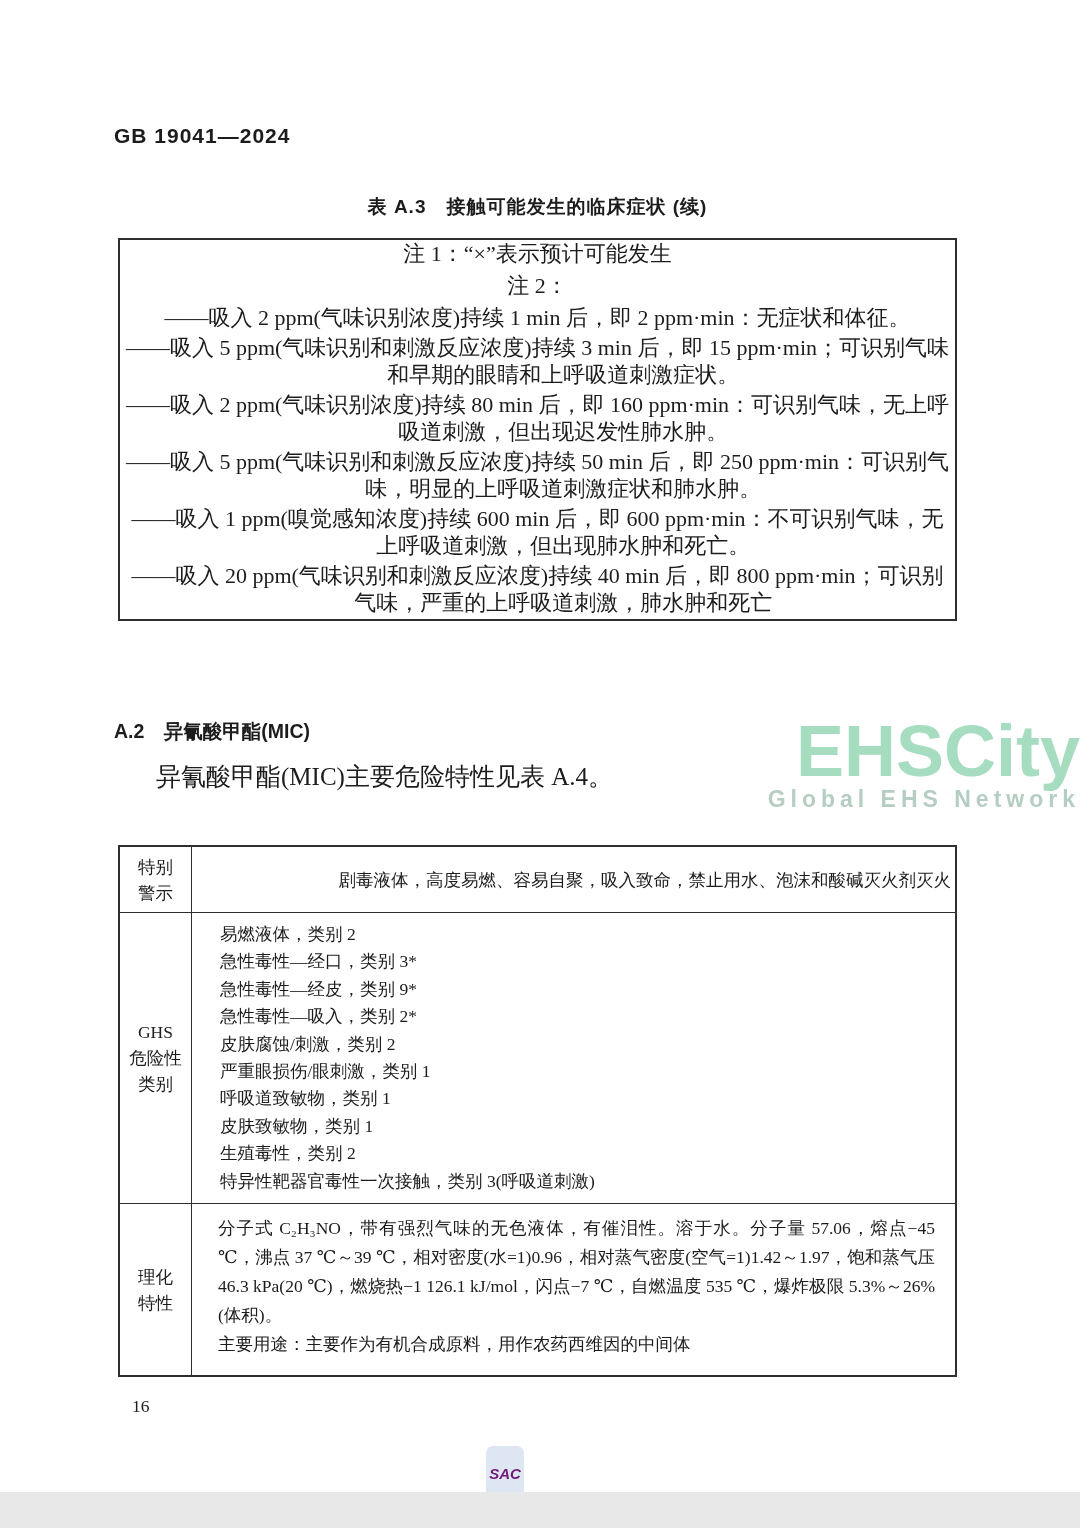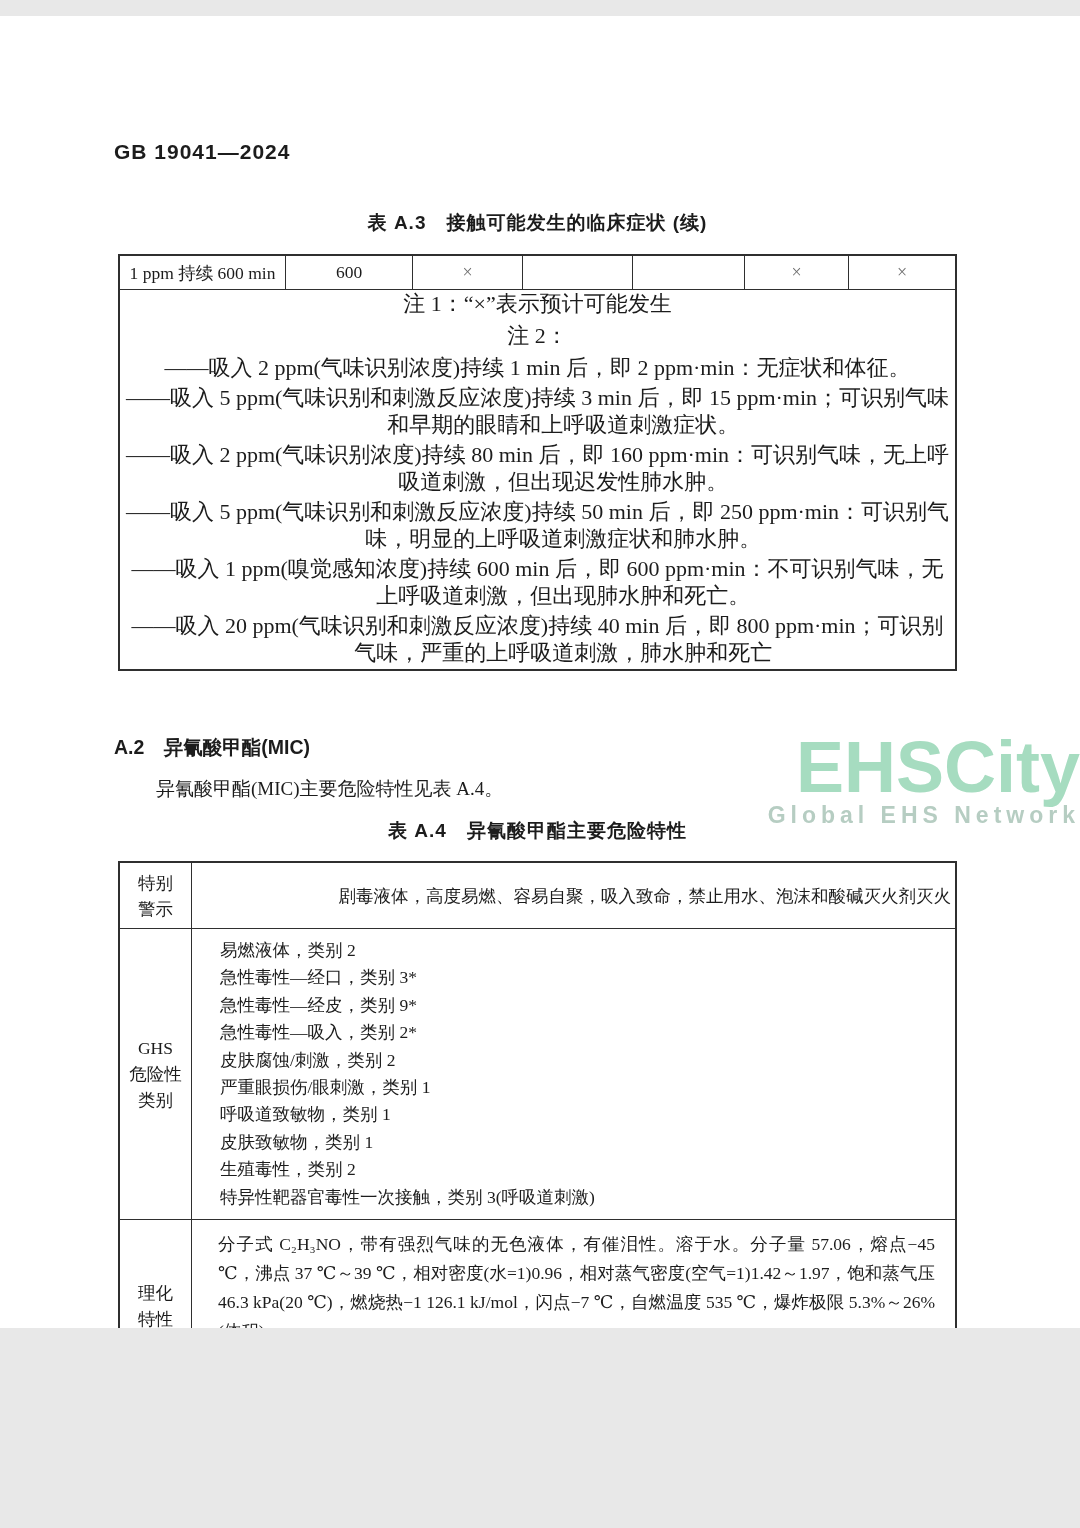--- a/index.html
+++ b/index.html
@@ -1,18 +1,18 @@
 <!DOCTYPE html>
 <html><head>
 <meta charset="utf-8">
 <style>
   html,body{margin:0;padding:0;background:#e8e8e8;}
   .page{
-    position:relative;width:1080px;height:1312px;background:#ffffff;
-    margin:16px auto;overflow:hidden;
+    position:relative;width:1080px;height:1492px;background:#ffffff;
+    margin:0 auto;overflow:hidden;
     font-family:"Liberation Serif","DejaVu Serif",serif;
     color:#1c1c1c;
   }
 
   .doc-code{
     position:absolute;top:124px;left:114px;
     font-family:"Liberation Sans","DejaVu Sans",sans-serif;
     font-weight:bold;font-size:21px;letter-spacing:1px;
   }
 
@@ -42,22 +42,22 @@
   }
   .note-head{margin-bottom:5px;}
   .note-item{padding-left:2.35em;text-indent:-2.35em;margin-bottom:3px;}
 
   .a2-heading{
     position:absolute;top:718px;left:114px;
     font-family:"Liberation Sans","DejaVu Sans",sans-serif;
     font-weight:bold;font-size:19.5px;z-index:2;
   }
   .a2-para{
-    position:absolute;top:760px;left:118px;width:839px;
-    font-size:19px;text-indent:2em;z-index:2;
+    position:absolute;top:760px;left:106px;width:839px;
+    font-size:25px;text-indent:2em;z-index:2;
   }
 
   .watermark{
     position:absolute;top:718px;left:0;width:100%;
     text-align:right;z-index:1;pointer-events:none;
     font-family:"Liberation Sans","DejaVu Sans",sans-serif;
   }
   .wm-title{
     font-weight:bold;font-size:72px;line-height:66px;letter-spacing:0px;
   }
@@ -109,29 +109,20 @@
       <col style="width:19.9%">
         <col style="width:15.2%">
         <col style="width:13.1%">
       <col style="width:13.1%">
         <col style="width:13.4%">
         <col style="width:12.5%">
         <col style="width:12.8%">
     </colgroup>
     <tbody>
     <tr>
-      <td class="datacell">1 ppm 持续 600 min</td>
-      <td class="datacell">600</td>
-      <td class="datacell cross">×</td>
-      <td class="datacell cross"></td>
-      <td class="datacell cross"></td>
-      <td class="datacell cross">×</td>
-      <td class="datacell cross">×</td>
-    </tr>
-    <tr>
       <td class="notes-cell" colspan="7">
         <div class="note-head">注 1：“×”表示预计可能发生</div>
         <div class="note-head">注 2：</div>
         <div class="note-item">——吸入 2 ppm(气味识别浓度)持续 1 min 后，即 2 ppm·min：无症状和体征。</div>
         <div class="note-item">——吸入 5 ppm(气味识别和刺激反应浓度)持续 3 min 后，即 15 ppm·min；可识别气味和早期的眼睛和上呼吸道刺激症状。</div>
         <div class="note-item">——吸入 2 ppm(气味识别浓度)持续 80 min 后，即 160 ppm·min：可识别气味，无上呼吸道刺激，但出现迟发性肺水肿。</div>
         <div class="note-item">——吸入 5 ppm(气味识别和刺激反应浓度)持续 50 min 后，即 250 ppm·min：可识别气味，明显的上呼吸道刺激症状和肺水肿。</div>
         <div class="note-item">——吸入 1 ppm(嗅觉感知浓度)持续 600 min 后，即 600 ppm·min：不可识别气味，无上呼吸道刺激，但出现肺水肿和死亡。</div>
         <div class="note-item">——吸入 20 ppm(气味识别和刺激反应浓度)持续 40 min 后，即 800 ppm·min；可识别气味，严重的上呼吸道刺激，肺水肿和死亡</div>
       </td>
@@ -140,21 +131,20 @@
     </table>
 
   <div class="a2-heading">A.2　异氰酸甲酯(MIC)</div>
   <div class="a2-para">异氰酸甲酯(MIC)主要危险特性见表 A.4。</div>
 
   <div class="watermark">
     <div class="wm-title" id="wm-title" style="color: rgb(166, 220, 192);">EHSCity</div>
     <div class="wm-sub" id="wm-sub" style="color: rgb(182, 205, 194);">Global EHS Network</div>
   </div>
 
-  <div class="tbl-title a4-title">表 A.4　异氰酸甲酯主要危险特性</div>
 
   <table class="doc a4">
     <tbody>
         <tr>
       <td class="lbl">特别
 警示</td>
       <td class="warn-content">剧毒液体，高度易燃、容易自聚，吸入致命，禁止用水、泡沫和酸碱灭火剂灭火</td>
     </tr>
     <tr>
       <td class="lbl">GHS

